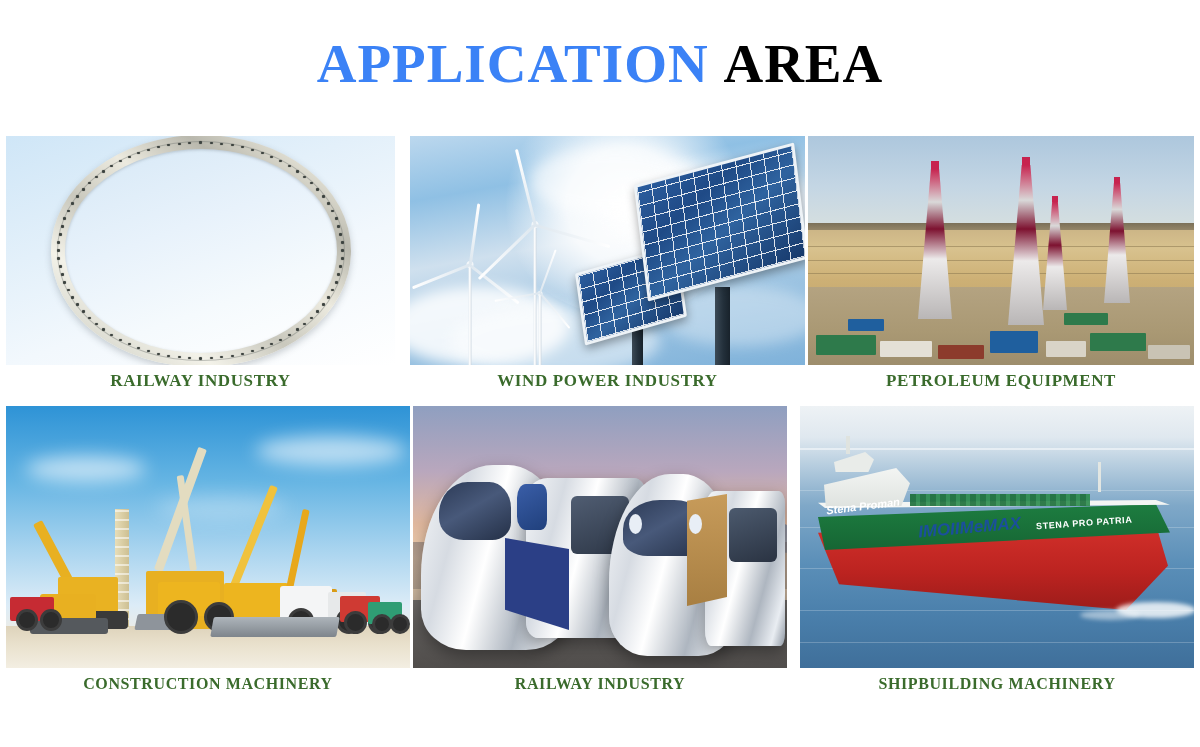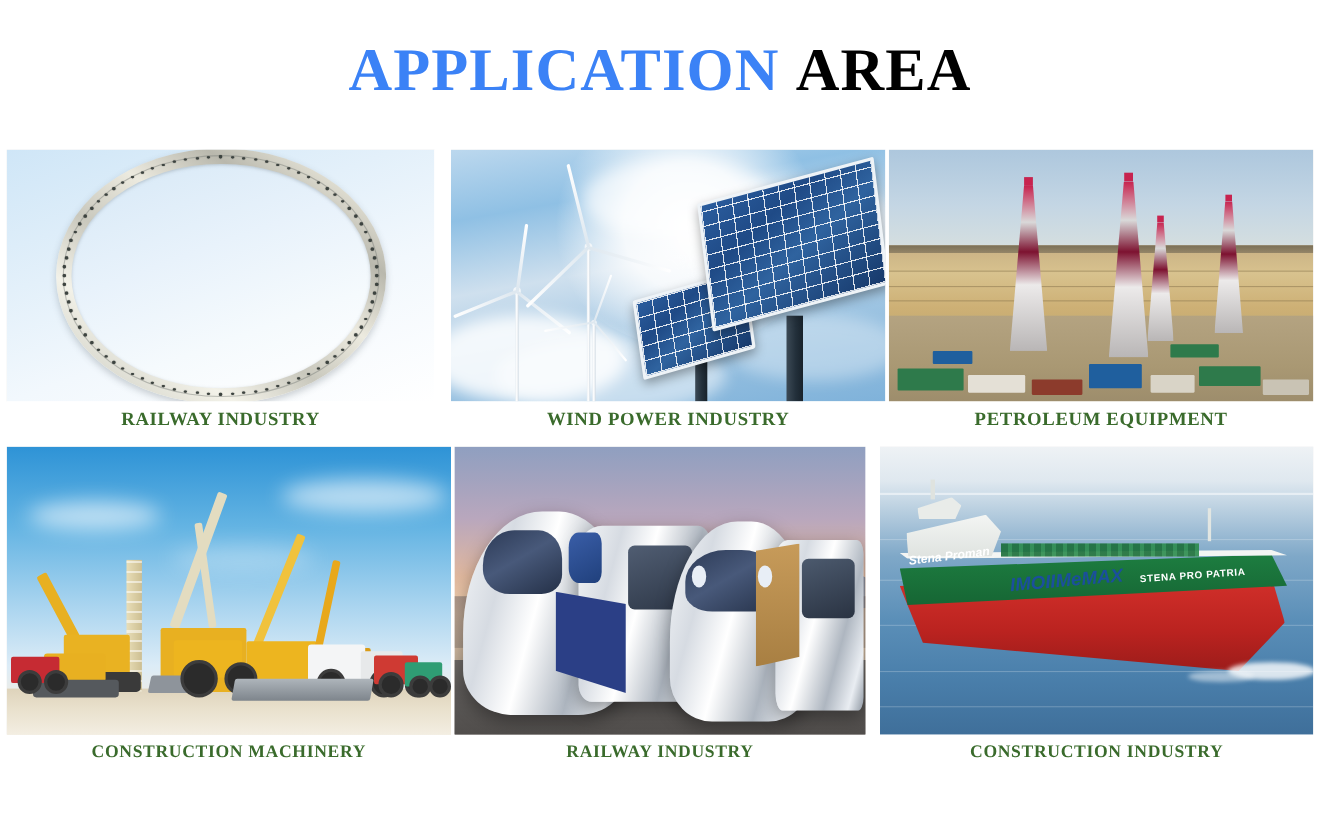--- a/index.html
+++ b/index.html
@@ -485,15 +485,15 @@
                   background:repeating-linear-gradient(90deg,#1a6e38 0 6px,#2b8b4c 6px 10px);opacity:.9;"></div>
 
       <div class="brand" style="left:26px;top:94px;font-size:11px;transform:rotate(-7deg);">Stena Proman</div>
       <div class="imo-logo" style="left:118px;top:112px;font-size:17px;color:#1b4f9c;transform:rotate(-5deg);">IMOIIMeMAX</div>
       <div class="ship-name" style="left:236px;top:112px;font-size:9px;transform:rotate(-4deg);">STENA PRO PATRIA</div>
 
       <div class="wake" style="left:316px;top:196px;width:80px;height:16px;"></div>
       <div class="wake" style="left:280px;top:204px;width:60px;height:10px;opacity:.6;"></div>
     </div>
   </div>
-  <div class="cap r2" style="left:800px;top:675px;width:394px;">CONSTRUCTION INDUSTRY</div>
+  <div class="cap r2" style="left:800px;top:675px;width:394px;">SHIPBUILDING MACHINERY</div>
 
 </div>
 
 </body></html>

